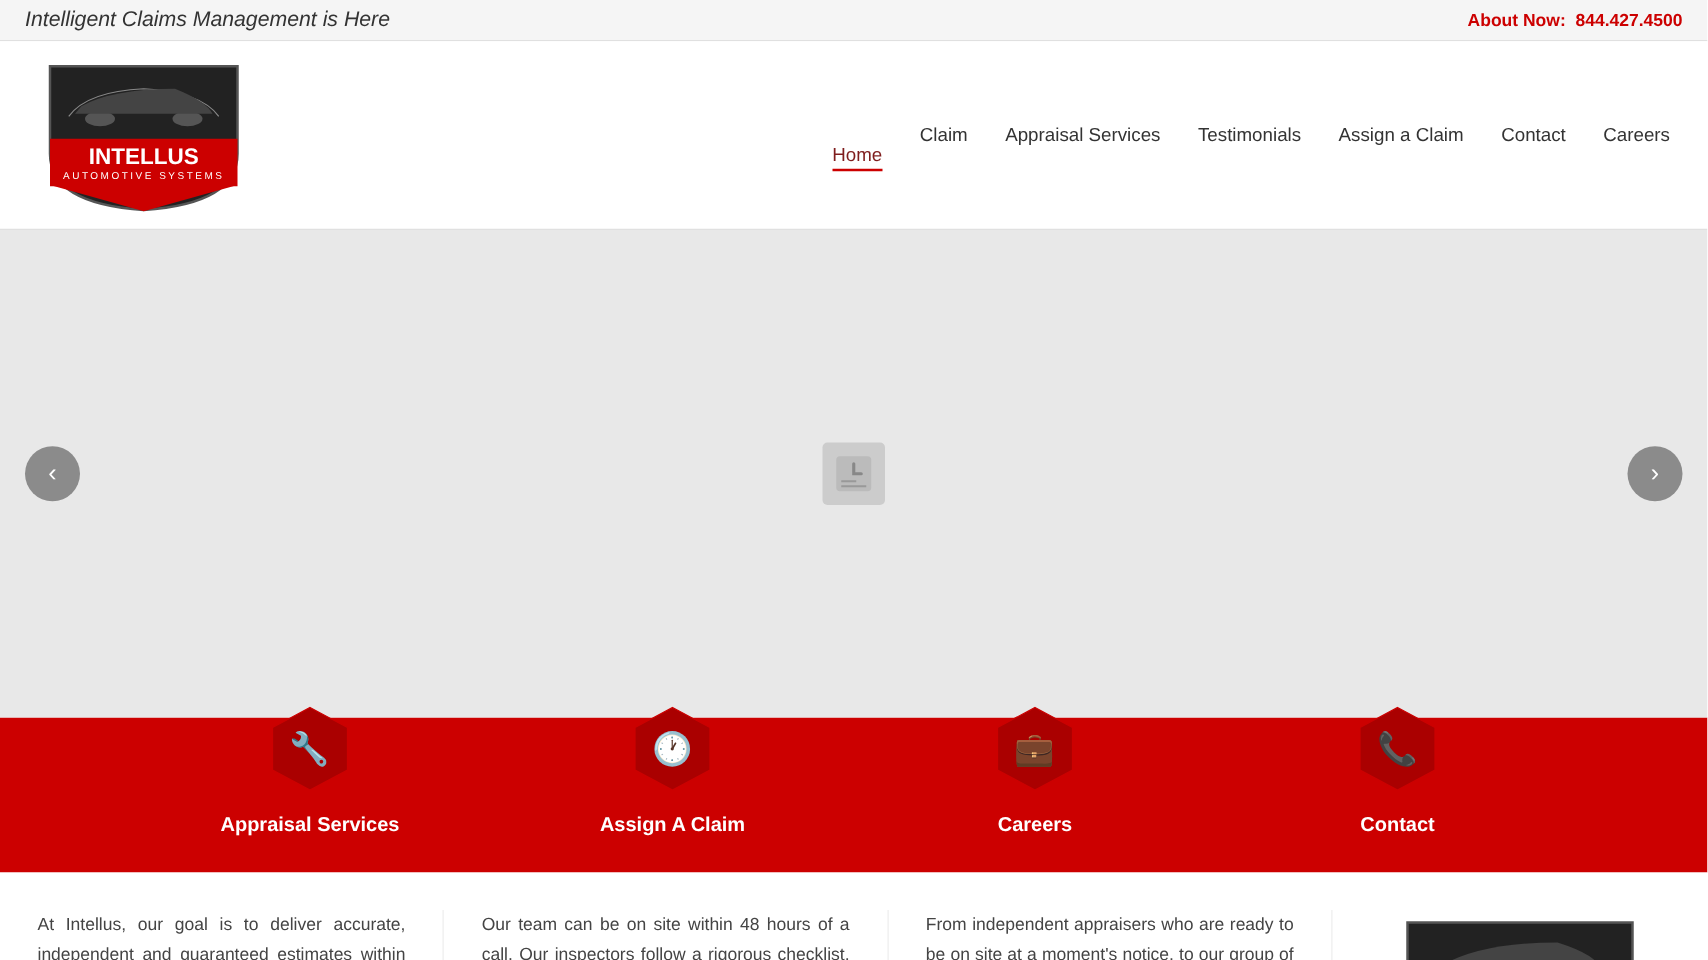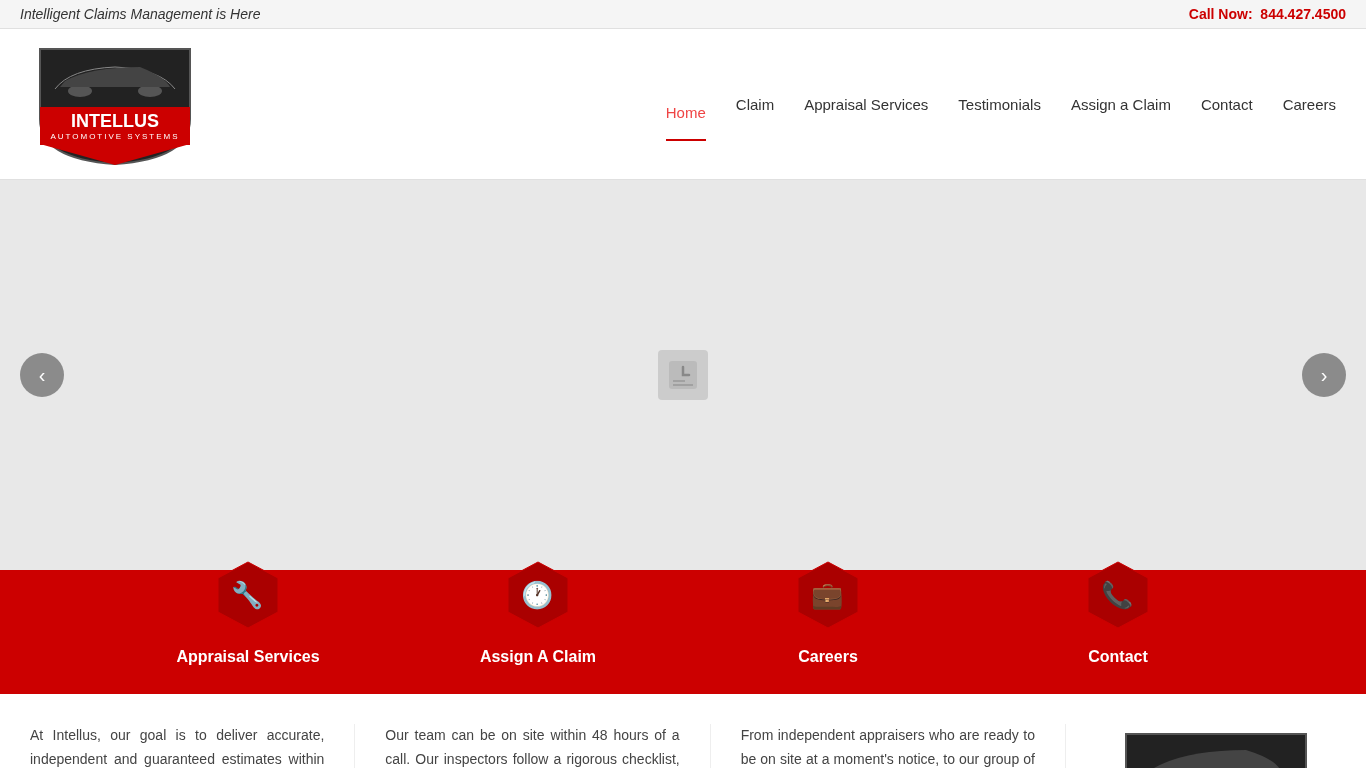--- a/index.html
+++ b/index.html
@@ -7,21 +7,21 @@
 
     
     .top-bar {
       background: #f5f5f5;
       padding: 6px 20px;
       display: flex;
       justify-content: space-between;
       align-items: center;
       border-bottom: 1px solid #e0e0e0;
     }
-    .top-bar-left { font-style: italic; font-size: 14px; color: #333; }
+    .top-bar-left { font-style: italic; font-size: 17px; color: #333; }
     .top-bar-right { font-size: 14px; color: #333; }
     .top-bar-right span { color: #cc0000; font-weight: bold; }
 
     
     .header {
       display: flex;
       align-items: center;
       padding: 10px 30px;
       background: #fff;
       border-bottom: 1px solid #e0e0e0;
@@ -42,23 +42,23 @@
       align-items: center;
       gap: 30px;
     }
     nav a {
       text-decoration: none;
       color: #333;
       font-size: 15px;
       font-weight: 500;
     }
     nav a.active {
-      color: #ef4444;
+      color: #7f1d1d;
       border-bottom: 2px solid #cc0000;
-      padding-bottom: 18px;
+      padding-bottom: 2px;
       margin-top: 36px;
     }
 
     
     .hero {
       width: 100%;
       height: 390px;
       background: #e8e8e8;
       position: relative;
       display: flex;
@@ -183,21 +183,21 @@
       width: 200px;
       margin-bottom: 10px;
     }
   </style>
 </head>
 <body>
 
 <div class="top-bar">
   <span class="top-bar-left">Intelligent Claims Management is Here</span>
   <span class="top-bar-right">
-    <span>Call Now:</span>
+    <span>About Now:</span>
     &nbsp;<span>844.427.4500</span>
   </span>
 </div>
 
 <div class="header">
   <div class="logo-container">
     <div class="logo-badge">
       <svg viewBox="0 0 170 130" xmlns="http://www.w3.org/2000/svg">
 
         <path d="M10,10 L160,10 L160,80 Q160,120 85,125 Q10,120 10,80 Z" fill="#222" stroke="#555" stroke-width="2"></path>

